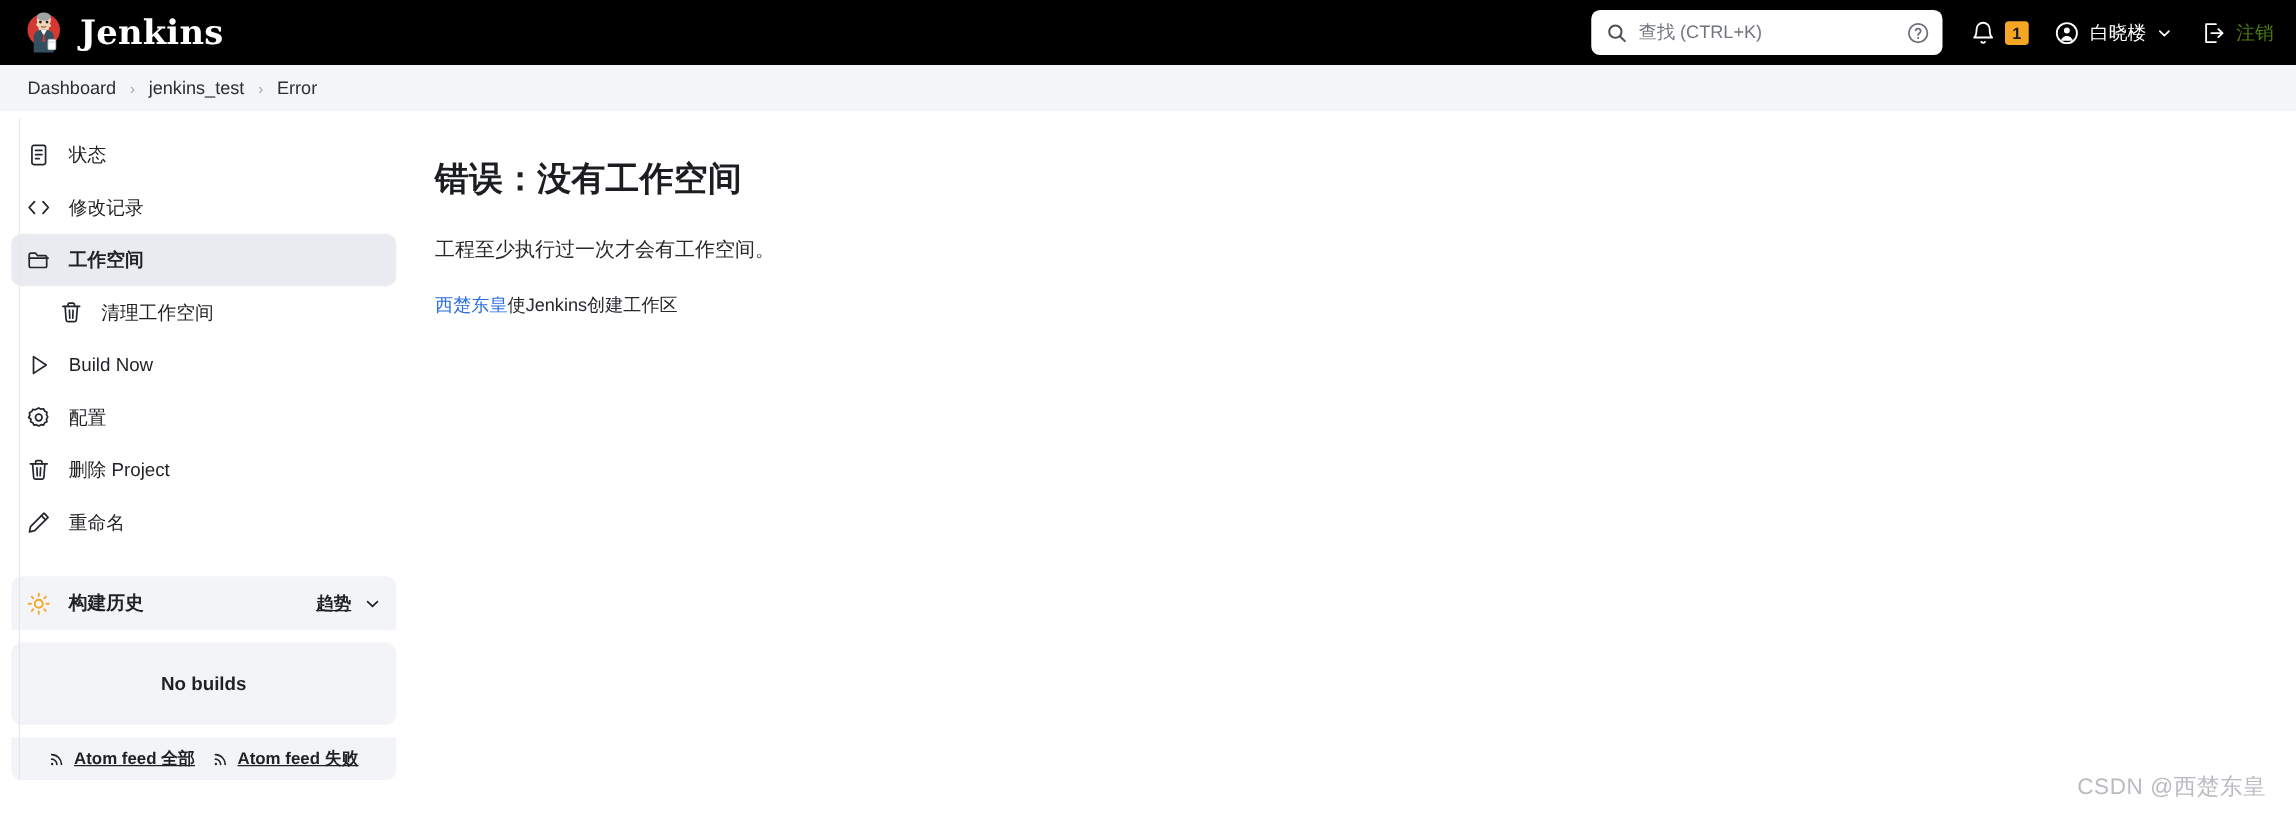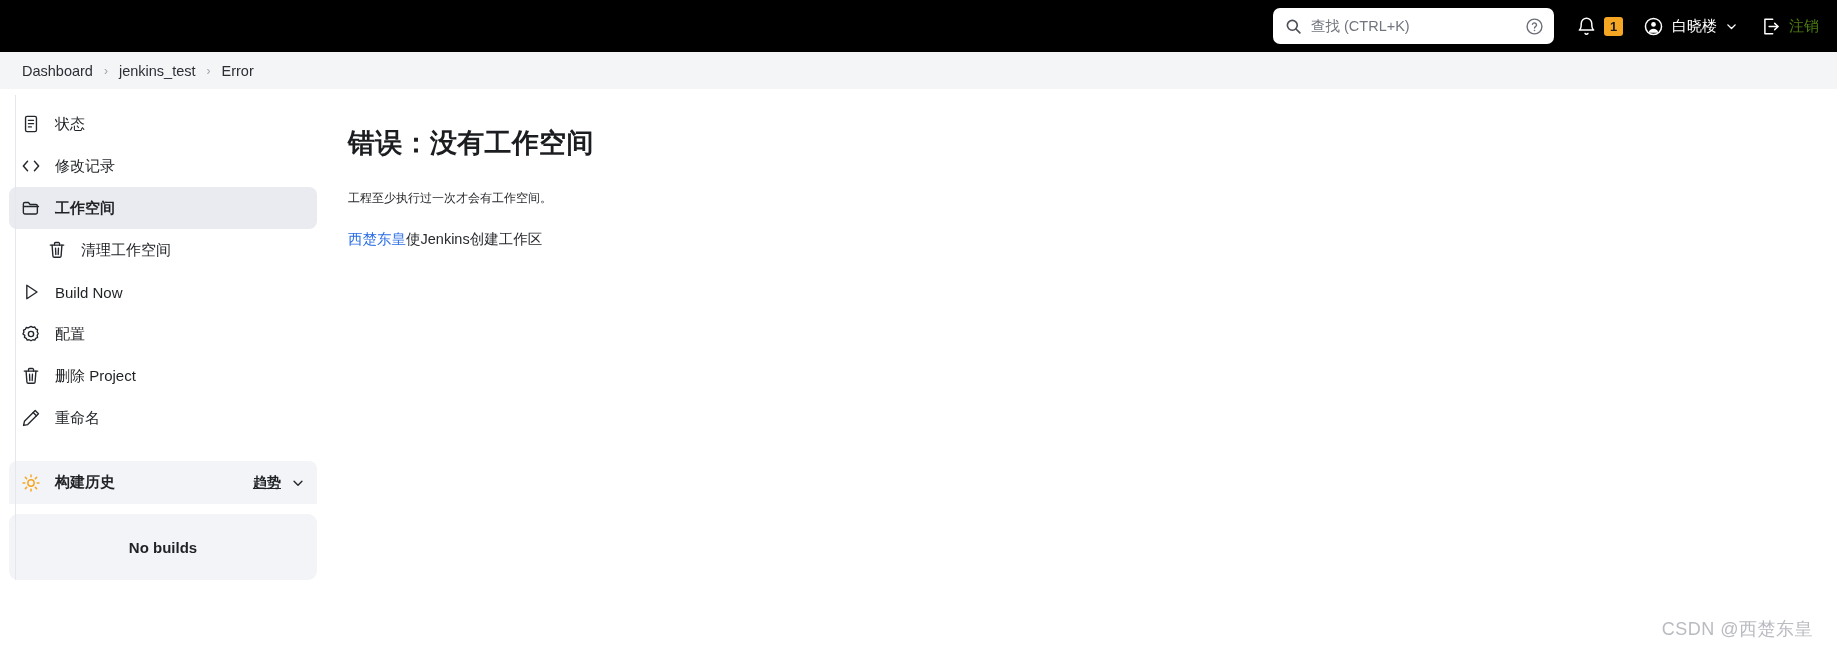--- a/index.html
+++ b/index.html
@@ -239,21 +239,21 @@
     min-width: 0;
   }
   #error-title {
     font-size: 27px;
     font-weight: bold;
     letter-spacing: 0.3px;
     color: #1b1d20;
     margin-bottom: 28px;
   }
   #error-description {
-    font-size: 12px;
+    font-size: 16px;
     color: #27292d;
     margin-bottom: 22px;
     line-height: 1.5;
   }
   #error-action-line {
     font-size: 14.5px;
     color: #27292d;
     line-height: 1.5;
   }
   #build-now-link {
@@ -271,20 +271,36 @@
     color: #b9bbc0;
     letter-spacing: 0.5px;
     user-select: none;
   }
 </style>
 </head>
 <body>
 
 <div id="app-header">
 
+  <a id="header-brand">
+    <svg id="jenkins-logo-icon" viewBox="0 0 34 34">
+      <circle cx="17" cy="15" r="13" fill="#d33833"></circle>
+      <path d="M11.5 6.5c0-3 2.6-5 5.6-5 3 0 5.6 2 5.6 5.2 0 1.3-.4 2.4-1 3.2l.7.6c.6.6.5 1.5-.2 1.9l-1.1.6-.2 2.3-7.8.3-.5-3.1-1.1-.9c-.7-.5-.7-1.5 0-2l.3-.2c-.2-.9-.3-1.9-.3-2.9z" fill="#f0d6b7"></path>
+      <ellipse cx="17" cy="4.3" rx="5.6" ry="3.3" fill="#a0a5a8"></ellipse>
+      <circle cx="14.3" cy="8.6" r="1.1" fill="#1f1f1f"></circle>
+      <circle cx="19.6" cy="8.6" r="1.1" fill="#1f1f1f"></circle>
+      <path d="M15.2 12.2c1 .7 2.4.7 3.5 0" stroke="#8b5a3c" stroke-width="0.9" fill="none" stroke-linecap="round"></path>
+      <path d="M9 33V20.5c0-3 2.2-5.2 5.2-5.6l2.8-.4 2.8.4c3 .4 5.2 2.6 5.2 5.6V33z" fill="#335061"></path>
+      <path d="M14.6 14.9L17 19.6l2.4-4.7-2.4-.4z" fill="#ffffff"></path>
+      <path d="M16.4 18.6h1.2l.5 6h-2.2z" fill="#d33833"></path>
+      <rect x="20.4" y="22.5" width="6.2" height="8.2" rx="1" fill="#ffffff" stroke="#c9ccd0" stroke-width="0.7"></rect>
+      <path d="M20.4 24.6h6.2" stroke="#c9ccd0" stroke-width="0.7"></path>
+    </svg>
+    <span id="brand-text">Jenkins</span>
+  </a>
 
   <div id="header-right">
 
     <div id="search-box">
       <svg class="hdr-icon" width="17" height="17" viewBox="0 0 20 20" fill="none" stroke="#4b4e55" stroke-width="1.9" stroke-linecap="round">
         <circle cx="8.6" cy="8.6" r="5.8"></circle>
         <line x1="12.9" y1="12.9" x2="17.5" y2="17.5"></line>
       </svg>
       <input id="search-input" type="text" value="" placeholder="查找 (CTRL+K)" style="">
       <svg class="hdr-icon" width="19" height="19" viewBox="0 0 22 22" fill="none" stroke="#6b6e77" stroke-width="1.6">
@@ -433,20 +449,38 @@
           <svg width="14" height="14" viewBox="0 0 16 16" fill="none" stroke="#23262b" stroke-width="1.6" stroke-linecap="round" stroke-linejoin="round">
             <polyline points="3.5,6 8,10.5 12.5,6"></polyline>
           </svg>
         </div>
       </div>
 
       <div id="build-history-body">
         <div id="no-builds-box">No builds</div>
       </div>
 
+      <div id="feed-links-row">
+        <a class="feed-link">
+          <svg width="14" height="14" viewBox="0 0 16 16" fill="none" stroke="#23262b" stroke-width="1.5" stroke-linecap="round">
+            <path d="M2.6 4.2a9 9 0 0 1 9 9"></path>
+            <path d="M2.6 8.4a4.8 4.8 0 0 1 4.8 4.8"></path>
+            <circle cx="3.1" cy="12.8" r="1.1" fill="#23262b" stroke="none"></circle>
+          </svg>
+          <span class="feed-text">Atom feed 全部</span>
+        </a>
+        <a class="feed-link">
+          <svg width="14" height="14" viewBox="0 0 16 16" fill="none" stroke="#23262b" stroke-width="1.5" stroke-linecap="round">
+            <path d="M2.6 4.2a9 9 0 0 1 9 9"></path>
+            <path d="M2.6 8.4a4.8 4.8 0 0 1 4.8 4.8"></path>
+            <circle cx="3.1" cy="12.8" r="1.1" fill="#23262b" stroke="none"></circle>
+          </svg>
+          <span class="feed-text">Atom feed 失败</span>
+        </a>
+      </div>
 
     </div>
 
     <div id="sidebar-divider"></div>
   </div>
 
   <div id="main-content">
     <h1 id="error-title">错误：没有工作空间</h1>
     <p id="error-description">工程至少执行过一次才会有工作空间。</p>
     <p id="error-action-line"><a id="build-now-link">西楚东皇</a><span>使Jenkins创建工作区</span></p>

